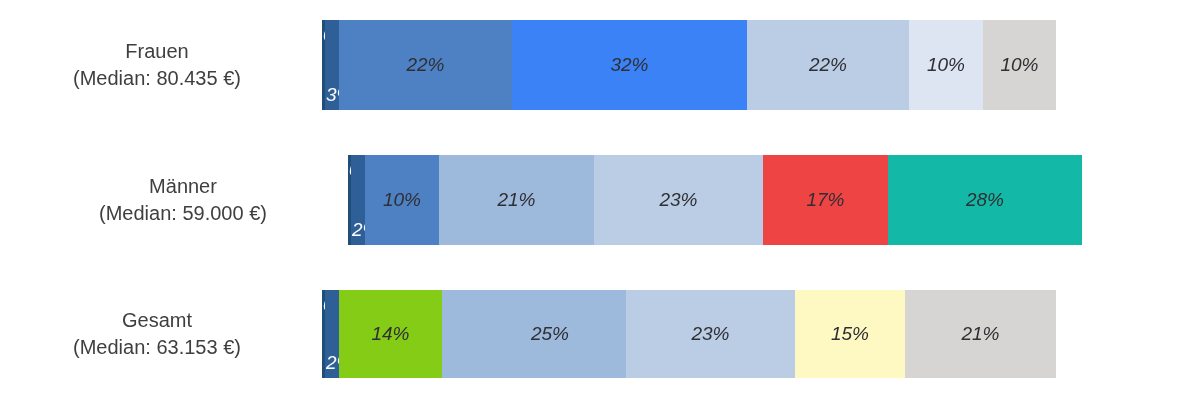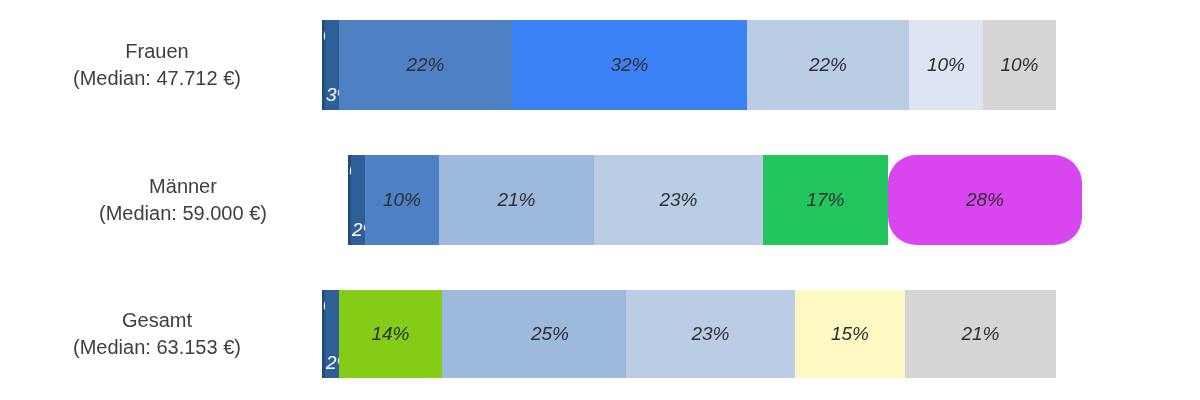--- a/index.html
+++ b/index.html
@@ -94,21 +94,21 @@
     min-width: 3px;
   }
 </style>
 </head>
 <body>
 
 <div id="chart-root">
     <div class="bar-row" style="top: 20px; height: 90px;">
       <div class="row-label">
         <div class="label-name">Frauen</div>
-        <div class="label-median">(Median: 47.712 €)</div>
+        <div class="label-median">(Median: 80.435 €)</div>
       </div>
       <div class="bar-track">
         <div class="seg tiny pos-top zero" style="flex: 0 0 3px; width: 3px; background: rgb(31, 78, 121);">
           <span class="seg-label">0%</span>
         </div>
         <div class="seg tiny pos-bottom" style="flex: 0 0 14px; width: 14px; background: rgb(46, 95, 150);">
           <span class="seg-label">3%</span>
         </div>
         <div class="seg" style="flex: 0 0 173px; width: 173px; background: rgb(78, 129, 196);">
           <span class="seg-label">22%</span>
@@ -141,24 +141,24 @@
         </div>
         <div class="seg" style="flex: 0 0 74px; width: 74px; background: rgb(78, 129, 196);">
           <span class="seg-label">10%</span>
         </div>
         <div class="seg" style="flex: 0 0 155px; width: 155px; background: rgb(157, 185, 220);">
           <span class="seg-label">21%</span>
         </div>
         <div class="seg" style="flex: 0 0 169px; width: 169px; background: rgb(186, 205, 229);">
           <span class="seg-label">23%</span>
         </div>
-        <div class="seg" style="flex: 0 0 125px; width: 125px; background: #22c55e;">
+        <div class="seg" style="flex: 0 0 125px; width: 125px; background: #ef4444;">
           <span class="seg-label">17%</span>
         </div>
-        <div class="seg" style="flex: 0 0 194px; width: 194px; background: #d946ef; border-radius: 28px;">
+        <div class="seg" style="flex: 0 0 194px; width: 194px; background: #14b8a6;">
           <span class="seg-label">28%</span>
         </div>
       </div>
     </div>
     <div class="bar-row" style="top: 290px; height: 88px; border-radius: 19px;">
       <div class="row-label">
         <div class="label-name">Gesamt</div>
         <div class="label-median">(Median: 63.153 €)</div>
       </div>
       <div class="bar-track">

